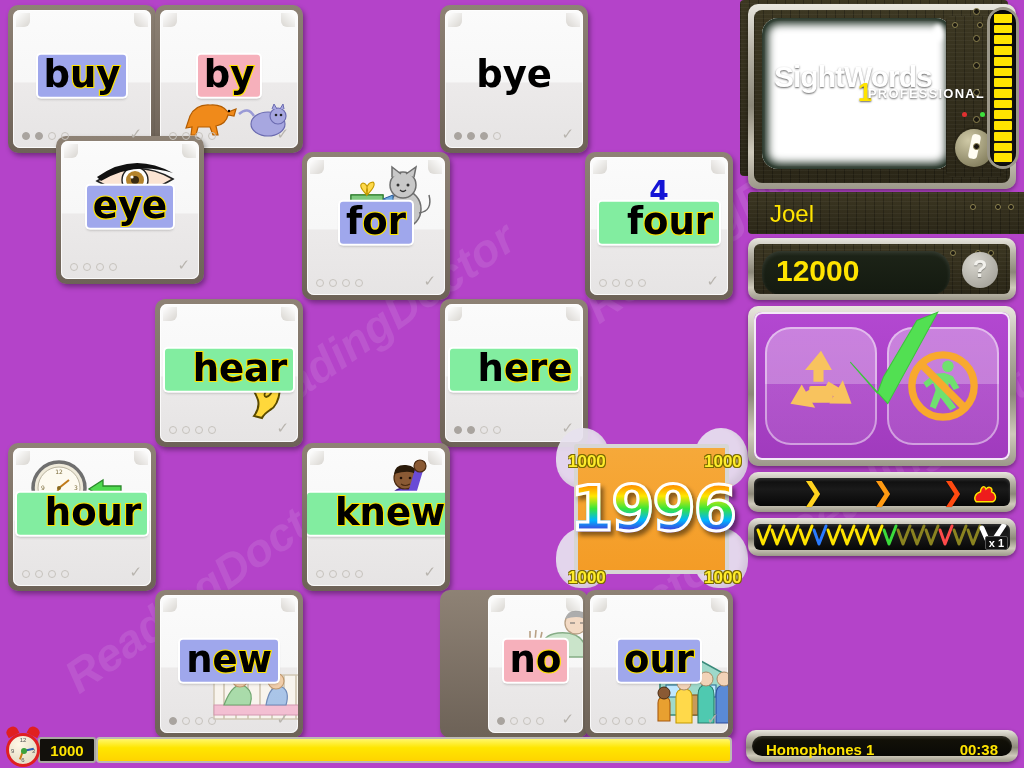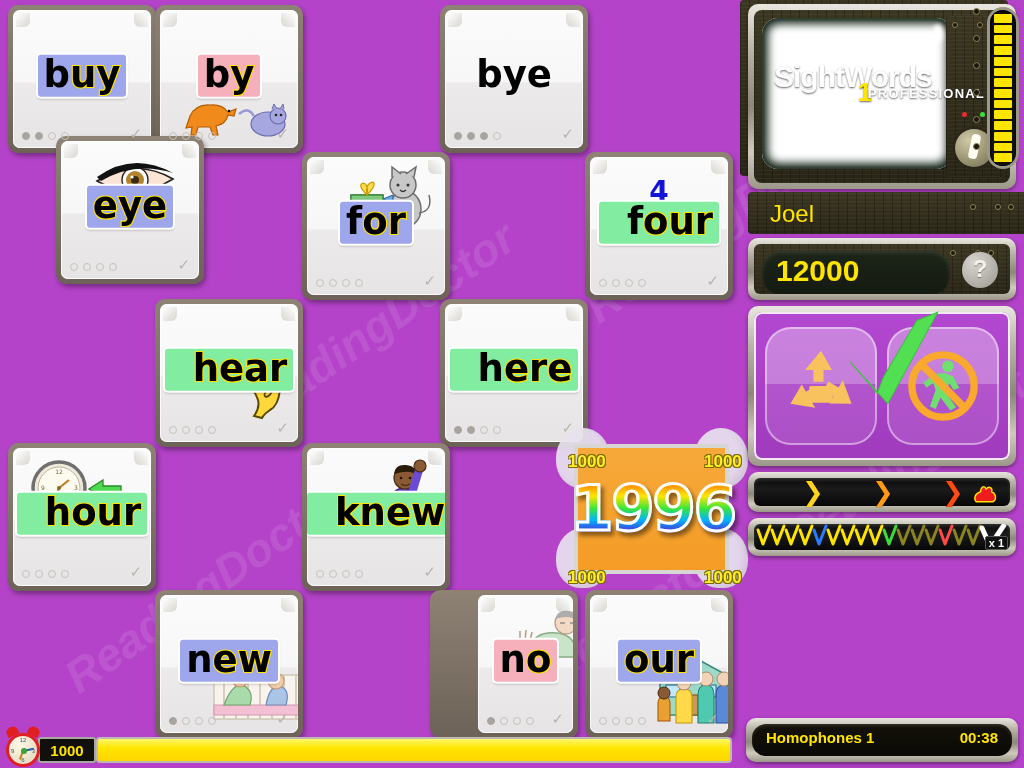--- a/index.html
+++ b/index.html
@@ -244,21 +244,21 @@
   .gauge{
     position:absolute;right:8px;top:10px;width:26px;height:156px;border-radius:13px;
     background:linear-gradient(#0b0b0b,#151515);
     box-shadow:0 0 0 3px #9b9789, inset 0 0 4px #000;
     padding:4px 4px; display:flex;flex-direction:column;gap:2px;justify-content:space-between;
   }
   .gauge i{display:block;height:9px;background:#ffe400;border-radius:1px;}
   .sideholes{position:absolute;right:44px;top:8px;display:flex;flex-direction:column;gap:20px}
   .sideholes i{width:7px;height:7px;border-radius:50%;border:1.5px solid #8d8350;background:#1b1810;display:block}
   
-  #statusbar{ left:6px; bottom:6px; width:272px; height:44px;}
+  #statusbar{ left:6px; bottom:6px; width:272px; height:32px;}
   .st-inner{
     width:100%;height:100%;border-radius:14px;position:relative;
     background:linear-gradient(#141208,#0a0906);
     box-shadow:inset 0 2px 3px rgba(255,255,255,.12);
   }
   .st-inner .l{position:absolute;left:14px;top:5px;color:#ffe400;font-size:15px;font-weight:bold}
   .st-inner .r{position:absolute;right:14px;top:5px;color:#ffe400;font-size:15px;font-weight:bold}
 </style>
 </head>
 <body style="background: rgb(180, 67, 201);">
@@ -511,21 +511,21 @@
        </div>
        <div class="dots">
           <i class="on"></i>
           <i class=""></i>
           <i class=""></i>
           <i class=""></i>
         </div>
        <div class="tick">✓</div>
      </div>
     </div>
-    <div class="card" style="left: 430px; top: 590px; padding-left: 48px;">
+    <div class="card" style="left: 440px; top: 590px; padding-left: 48px;">
       <div class="card-inner">
        <svg class="pic" style="left:36px;top:10px" width="84" height="58" viewBox="0 0 84 58">
       <g opacity=".8">
         <path d="M18 48 Q16 30 34 28 Q58 26 62 44 L62 52 L18 52 Z" fill="#bfe0bf" stroke="#6a9a6a" stroke-width="1.4"></path>
         <circle cx="52" cy="18" r="11" fill="#f2d3b8" stroke="#a88a68" stroke-width="1.3"></circle>
         <path d="M41 14 Q44 4 55 6 Q66 8 63 16 Q56 9 41 14" fill="#9a9a9a"></path>
         <path d="M46 18 L51 18 M56 18 L61 18" stroke="#444" stroke-width="1.2"></path>
         <path d="M64 20 Q72 16 78 20" stroke="#888" stroke-width="1.2" fill="none"></path>
         <path d="M18 34 Q6 34 8 44 Q10 52 20 50" fill="#f2d3b8" stroke="#a88a68" stroke-width="1.3"></path>
         <path d="M6 36 L6 26 M11 36 L12 25 M16 36 L18 27" stroke="#a88a68" stroke-width="1.6" fill="none"></path>

